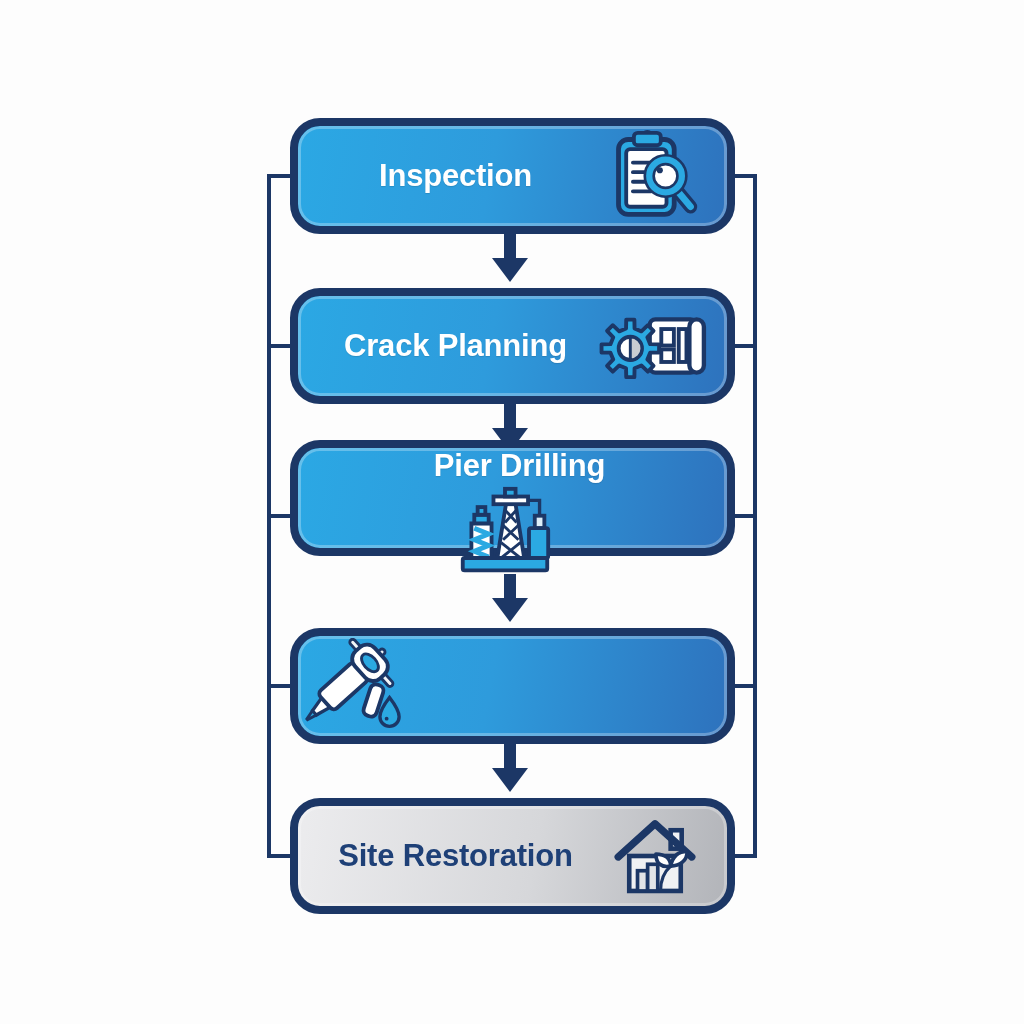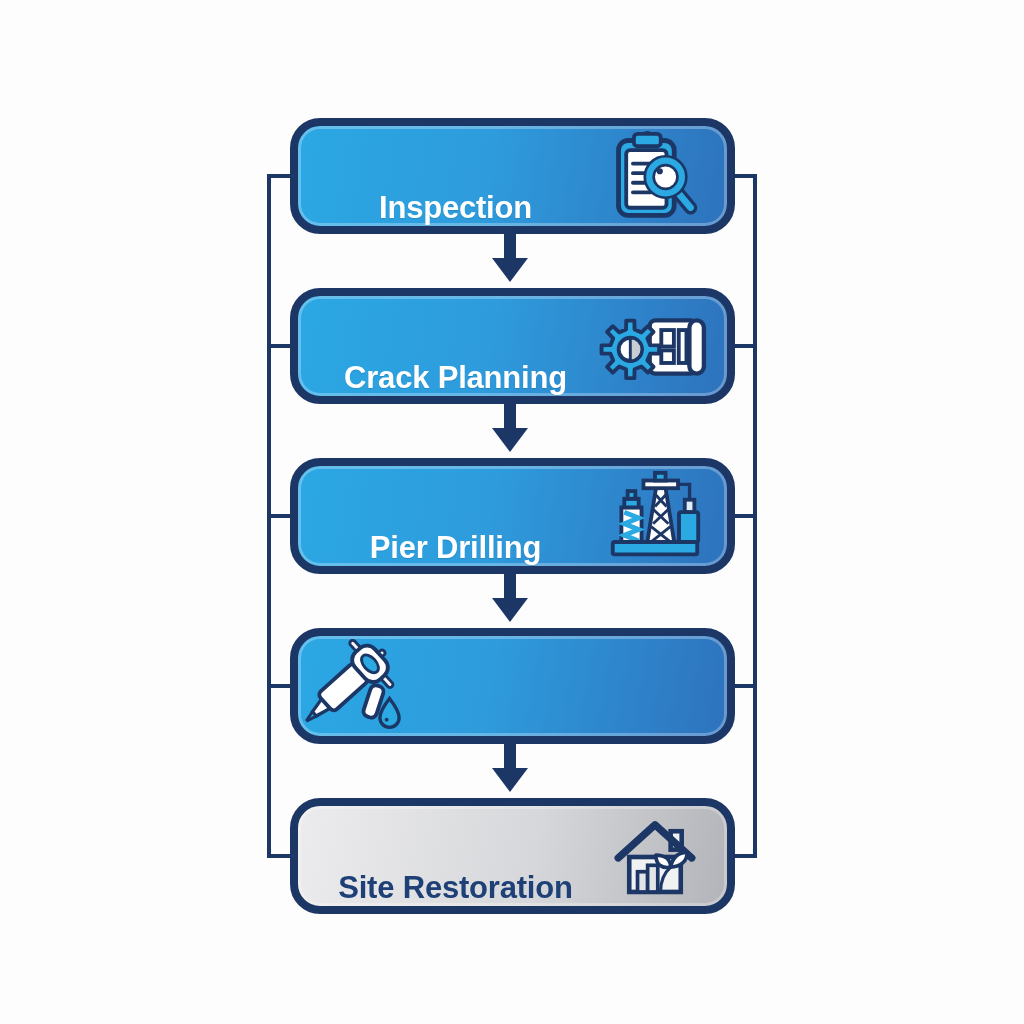--- a/index.html
+++ b/index.html
@@ -15,28 +15,28 @@
   .rail-right{left:753px;top:174px;width:4px;height:684px;}
   .stub{position:absolute;background:#1C3766;height:4px;z-index:1;}
   .stub-left{left:267px;width:28px;}
   .stub-right{left:729px;width:28px;}
   .cy1{top:174px;} .cy2{top:344px;} .cy3{top:514px;} .cy4{top:684px;} .cy5{top:854px;}
 
   
   .step{
     position:absolute;left:290px;width:445px;height:116px;box-sizing:border-box;
     border:8px solid #1C3766;border-radius:30px;z-index:2;
-    display:flex;align-items:flex-end;
+    display:flex;align-items:center;
     background:linear-gradient(100deg,#2BA8E4 0%,#2E9BDC 45%,#2E72BD 100%);
     box-shadow:inset 0 0 0 3px rgba(255,255,255,0.28);
   }
   .step.final{
     background:linear-gradient(100deg,#ECECEE 0%,#D6D7DA 55%,#B2B4B9 100%);
   }
-  .t1{top:118px;} .t2{top:288px;} .t3{top:458px;} .t4{top:628px;} .t5{top:798px;}
+  .t1{top:118px;} .t2{top:288px;} .t3{top:440px;flex-direction:column;} .t4{top:628px;} .t5{top:798px;}
 
   .step-label{
     flex:1;text-align:center;color:#FFFFFF;font-weight:700;font-size:31px;
     letter-spacing:-0.2px;padding-left:14px;
     text-shadow:0 1px 1px rgba(0,0,0,0.12);
   }
   .step.final .step-label{color:#1E4077;text-shadow:none;}
 
   .step-icon{width:112px;height:98px;flex:0 0 auto;margin-right:16px;display:flex;align-items:center;justify-content:center;}
   .step-icon svg{display:block;}

